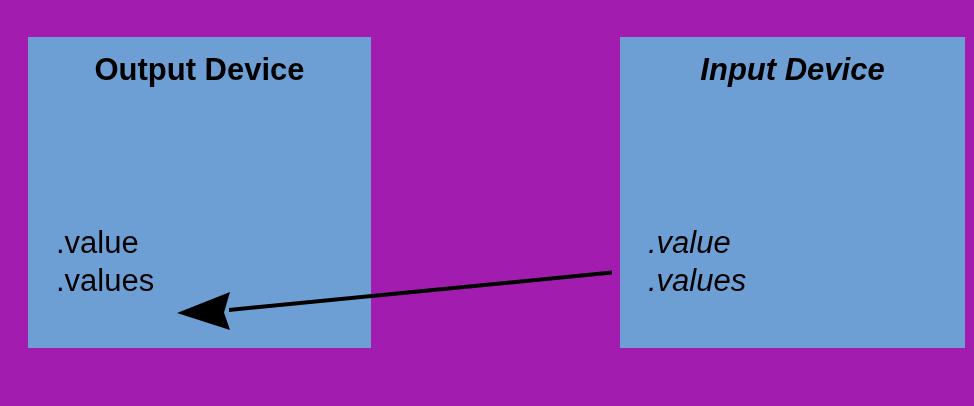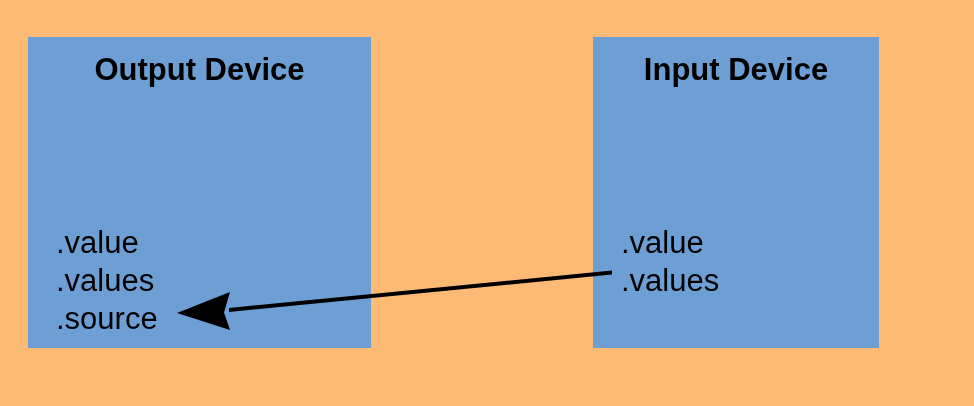--- a/index.html
+++ b/index.html
@@ -8,39 +8,40 @@
     padding: 0;
     background: #ffffff;
   }
   body {
     font-family: "Liberation Sans", sans-serif;
   }
   #canvas {
     position: relative;
     width: 974px;
     height: 406px;
-    background: #fdba74;
+    background: #a21caf;
     overflow: hidden;
   }
   .device-box {
     position: absolute;
     box-sizing: border-box;
     background: #6e9fd4;
   }
   #output-box {
     left: 28px;
     top: 37px;
     width: 343px;
     height: 311px;
   }
   #input-box {
-    left: 593px;
+    left: 620px;
     top: 37px;
-    width: 286px;
+    width: 345px;
     height: 311px;
+    font-style: italic;
   }
   .box-title {
     position: absolute;
     left: 0;
     right: 0;
     top: 14px;
     text-align: center;
     font-size: 31px;
     font-weight: bold;
     color: #000000;
@@ -78,21 +79,20 @@
 </head>
 <body>
 
 <div id="canvas">
 
   <div class="device-box" id="output-box">
     <div class="box-title">Output Device</div>
     <ul class="prop-list">
       <li class="prop-item">.value</li>
       <li class="prop-item">.values</li>
-      <li class="prop-item">.source</li>
     </ul>
   </div>
 
   <div class="device-box" id="input-box">
     <div class="box-title">Input Device</div>
     <ul class="prop-list">
       <li class="prop-item">.value</li>
       <li class="prop-item">.values</li>
     </ul>
   </div>

